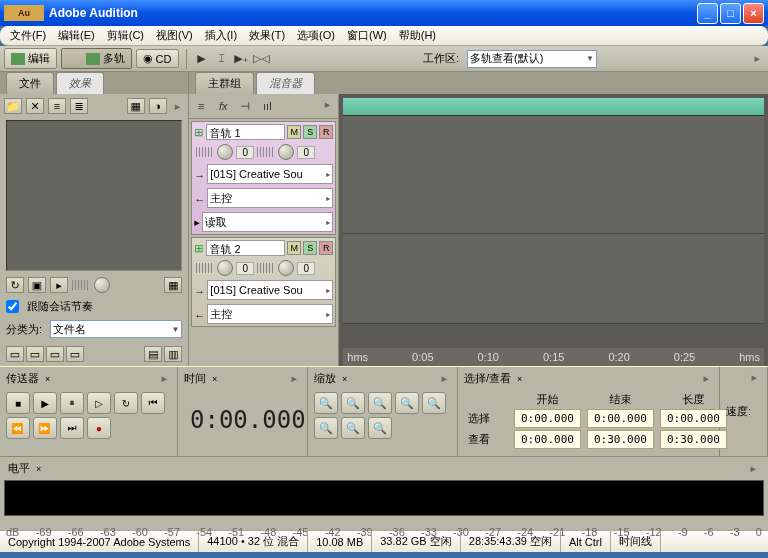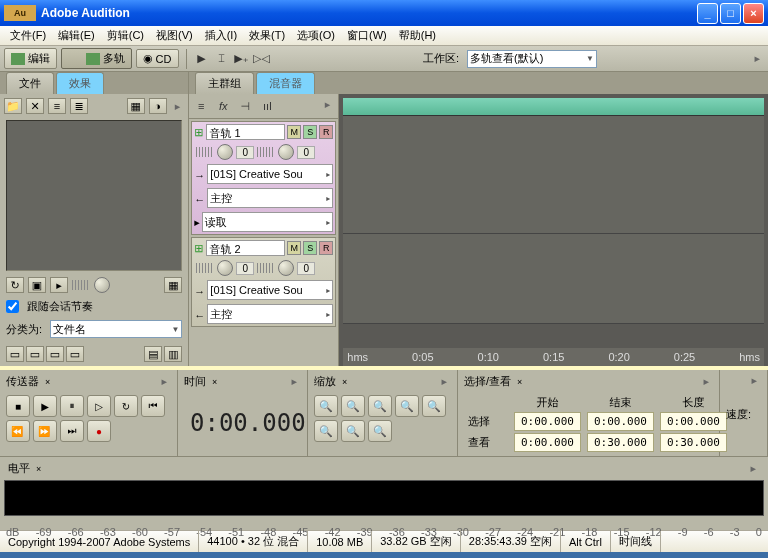--- a/index.html
+++ b/index.html
@@ -1,38 +1,38 @@
 <!DOCTYPE html>
 <html><head>
 <meta charset="utf-8">
 <style>
 * { margin: 0; padding: 0; box-sizing: border-box; font-family: "Microsoft YaHei", Tahoma, sans-serif; font-size: 11px; }
 body { background: #3b6ea5; width: 768px; height: 558px; overflow: hidden; }
 .titlebar { background: linear-gradient(to bottom, #3e8eff 0%, #0855e2 50%, #0046d5 100%); height: 26px; display: flex; align-items: center; padding: 0 4px; color: white; }
-.app-icon { width: 32px; height: 16px; background: #d4a74e; margin-right: 5px; display: flex; align-items: center; justify-content: center; font-size: 9px; font-weight: bold; color: #3a2600; }
+.app-icon { width: 40px; height: 16px; background: #d4a74e; margin-right: 5px; display: flex; align-items: center; justify-content: center; font-size: 9px; font-weight: bold; color: #3a2600; }
 .titlebar-text { flex: 1; font-weight: bold; font-size: 12px; }
 .win-btns { display: flex; gap: 2px; }
 .win-btn { width: 21px; height: 21px; border-radius: 3px; display: flex; align-items: center; justify-content: center; color: white; font-weight: bold; }
 .win-min, .win-max { background: linear-gradient(to bottom, #5ba4ff, #1d6ff0); border: 1px solid #fff; }
 .win-close { background: linear-gradient(to bottom, #f88, #d42); border: 1px solid #fff; }
-.menubar { background: linear-gradient(to bottom, #fdfdfb, #ece9d8); height: 20px; display: flex; align-items: center; padding: 8px 4px; border-bottom: 1px solid #aca899; }
+.menubar { background: linear-gradient(to bottom, #fdfdfb, #ece9d8); height: 20px; display: flex; align-items: center; padding: 8px 4px; border-bottom: 1px solid #aca899; border-radius: 8px; }
 .menu-item { padding: 2px 6px; cursor: default; }
 .toolbar1 { background: linear-gradient(to bottom, #cfcec0, #b8b7a7); height: 26px; display: flex; align-items: center; padding: 2px 4px; gap: 4px; border-bottom: 1px solid #8a8876; text-align: center; }
 .mode-btn { display: flex; align-items: center; gap: 3px; padding: 2px 6px; background: linear-gradient(to bottom, #e8e7d8, #c9c7b4); border: 1px solid #8a8876; border-radius: 2px; }
 .mode-btn.active { background: linear-gradient(to bottom, #c5c3af, #b1af9a); border: 1px solid #6a6857; padding-left: 24px; }
 .mode-ico { width: 14px; height: 12px; background: #5a9955; }
 .sep { width: 1px; height: 20px; background: #8a8876; margin: 0 3px; }
 .tool-icon { width: 16px; height: 16px; display: flex; align-items: center; justify-content: center; color: #333; }
 .workspace-label { margin-left: auto; padding-right: 4px; }
 .workspace-select { width: 130px; height: 18px; background: white; border: 1px solid #7f9db9; padding: 0 2px; display: flex; align-items: center; justify-content: space-between; }
 .main-area { display: flex; background: #b8b7a7; height: 294px; }
 .left-panel { width: 206px; background: #b8b7a7; border-right: 1px solid #8a8876; display: flex; flex-direction: column; }
 .panel-tabs { display: flex; height: 22px; background: #9e9c8b; align-items: flex-end; padding-left: 6px; }
 .panel-tab { padding: 3px 12px; background: linear-gradient(to bottom, #cfcec0, #b8b7a7); border: 1px solid #8a8876; border-bottom: none; margin-right: 2px; border-radius: 3px 3px 0 0; }
-.panel-tab.inactive { background: #7dd3fc; color: #555; }
+.panel-tab.inactive { background: #e5e5e5; color: #555; font-style: italic; }
 .file-toolbar { display: flex; gap: 4px; padding: 4px; background: #b8b7a7; align-items: center; }
 .tiny-btn { width: 18px; height: 16px; display: flex; align-items: center; justify-content: center; background: linear-gradient(to bottom, #e0dfce, #c5c3af); border: 1px solid #8a8876; }
 .filelist { flex: 1; background: #666660; margin: 2px 6px; border: 1px inset #8a8876; }
 .vol-row { display: flex; align-items: center; gap: 4px; padding: 4px 6px; }
 .knob { width: 16px; height: 16px; border-radius: 50%; background: radial-gradient(circle at 30% 30%, #f0efe0, #a8a796); border: 1px solid #777; }
 .checkbox-row { display: flex; align-items: center; gap: 8px; padding: 2px 6px; }
 .sort-row { display: flex; align-items: center; gap: 8px; padding: 4px 6px; }
 .sort-select { flex: 1; height: 18px; background: white; border: 1px solid #7f9db9; display: flex; align-items: center; justify-content: space-between; padding: 0 2px; }
 .btn-row { display: flex; gap: 2px; padding: 4px 6px; }
 .center-panel { flex: 1; display: flex; flex-direction: column; background: #b8b7a7; }
@@ -48,21 +48,21 @@
 .msr-m { background: #d4d4a0; } .msr-s { background: #a0d4a0; } .msr-r { background: #d4a0a0; }
 .track-ctrl-row { display: flex; align-items: center; gap: 3px; padding: 2px 4px; }
 .track-val { background: #e8e8dd; border: 1px solid #aaa; padding: 0 4px; font-size: 10px; min-width: 18px; text-align: center; }
 .track-input-row { display: flex; align-items: center; gap: 2px; padding: 2px; }
 .track-dropdown { flex: 1; background: white; border: 1px solid #999; padding: 1px 2px; height: 20px; display: flex; align-items: center; justify-content: space-between; font-size: 10px; overflow: hidden; white-space: nowrap; }
 .timeline-area { flex: 1; background: #5a5955; display: flex; flex-direction: column; position: relative; }
 .timeline-ruler-top { height: 18px; background: linear-gradient(to bottom, #7ed4b8, #5ab896); border-bottom: 1px solid #333; margin: 4px 4px 0 4px; }
 .timeline-tracks { flex: 1; background: #5a5955; margin: 0 4px; }
 .timeline-track-slot { height: 118px; background: #666660; border-bottom: 1px solid #444; }
 .timeline-ruler-bottom { height: 18px; background: #6a6963; display: flex; align-items: center; color: #ddd; font-size: 9px; padding: 0 4px; gap: 44px; margin: 0 4px; }
-.bottom-panels { display: flex; background: #b8b7a7; height: 90px; border-top: 4px solid #fef9c3; }
+.bottom-panels { display: flex; background: #b8b7a7; height: 90px; border-top: 1px solid #fef9c3; }
 .bpanel { border-right: 1px solid #8a8876; padding: 2px; display: flex; flex-direction: column; }
 .bpanel-title { display: flex; align-items: center; gap: 4px; padding: 2px 4px; font-size: 11px; }
 .bpanel-close { margin-left: 2px; font-size: 9px; }
 .transport-btns { display: flex; flex-wrap: wrap; gap: 3px; padding: 4px; width: 172px; }
 .trans-btn { width: 24px; height: 22px; background: linear-gradient(to bottom, #e8e7d8, #c9c7b4); border: 1px solid #8a8876; border-radius: 3px; display: flex; align-items: center; justify-content: center; font-size: 10px; }
 .rec-btn { color: #c00; }
 .time-display { font-family: monospace; font-size: 24px; color: #222; text-align: center; padding: 18px 10px; }
 .zoom-btns { display: flex; flex-wrap: wrap; gap: 3px; padding: 4px; }
 .zoom-btn { width: 24px; height: 22px; background: linear-gradient(to bottom, #e8e7d8, #c9c7b4); border: 1px solid #8a8876; border-radius: 3px; display: flex; align-items: center; justify-content: center; }
 .selview-grid { display: grid; grid-template-columns: 40px 1fr 1fr 1fr; gap: 2px 6px; padding: 4px 8px; align-items: center; }

